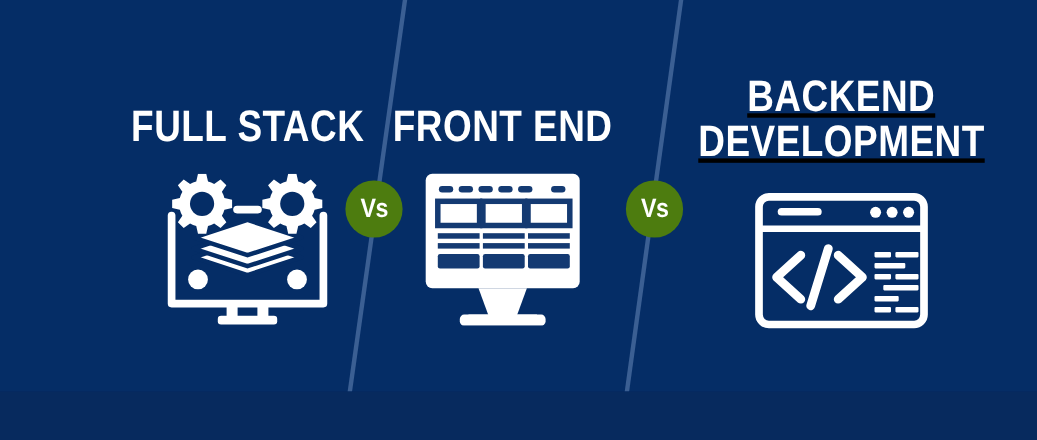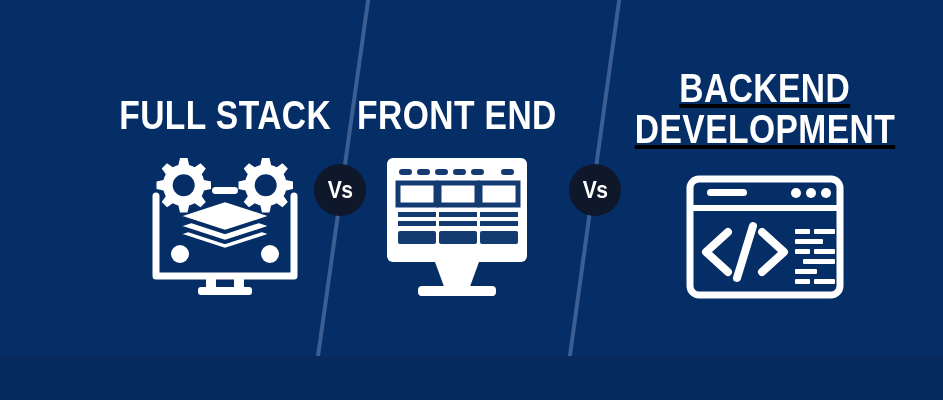--- a/index.html
+++ b/index.html
@@ -26,21 +26,21 @@
     height: 400px;
     pointer-events: none;
   }
 
   
   .vs-badge {
     position: absolute;
     width: 52px;
     height: 52px;
     border-radius: 50%;
-    background: #0f172a;
+    background: #4d7c0f;
     display: flex;
     align-items: center;
     justify-content: center;
   }
   .vs-badge .vs-label {
     color: #ffffff;
     font-family: "Liberation Sans", sans-serif;
     font-weight: bold;
     font-size: 24px;
     letter-spacing: -0.5px;

